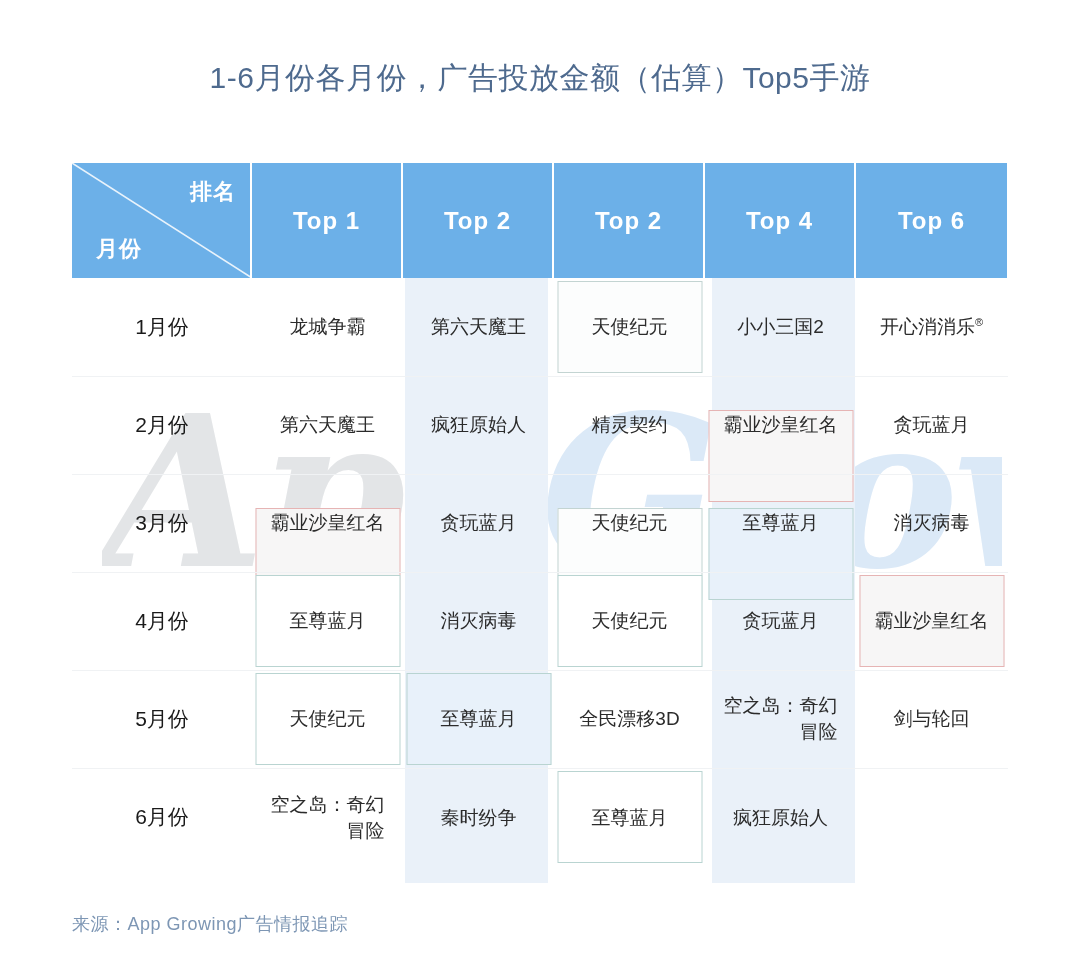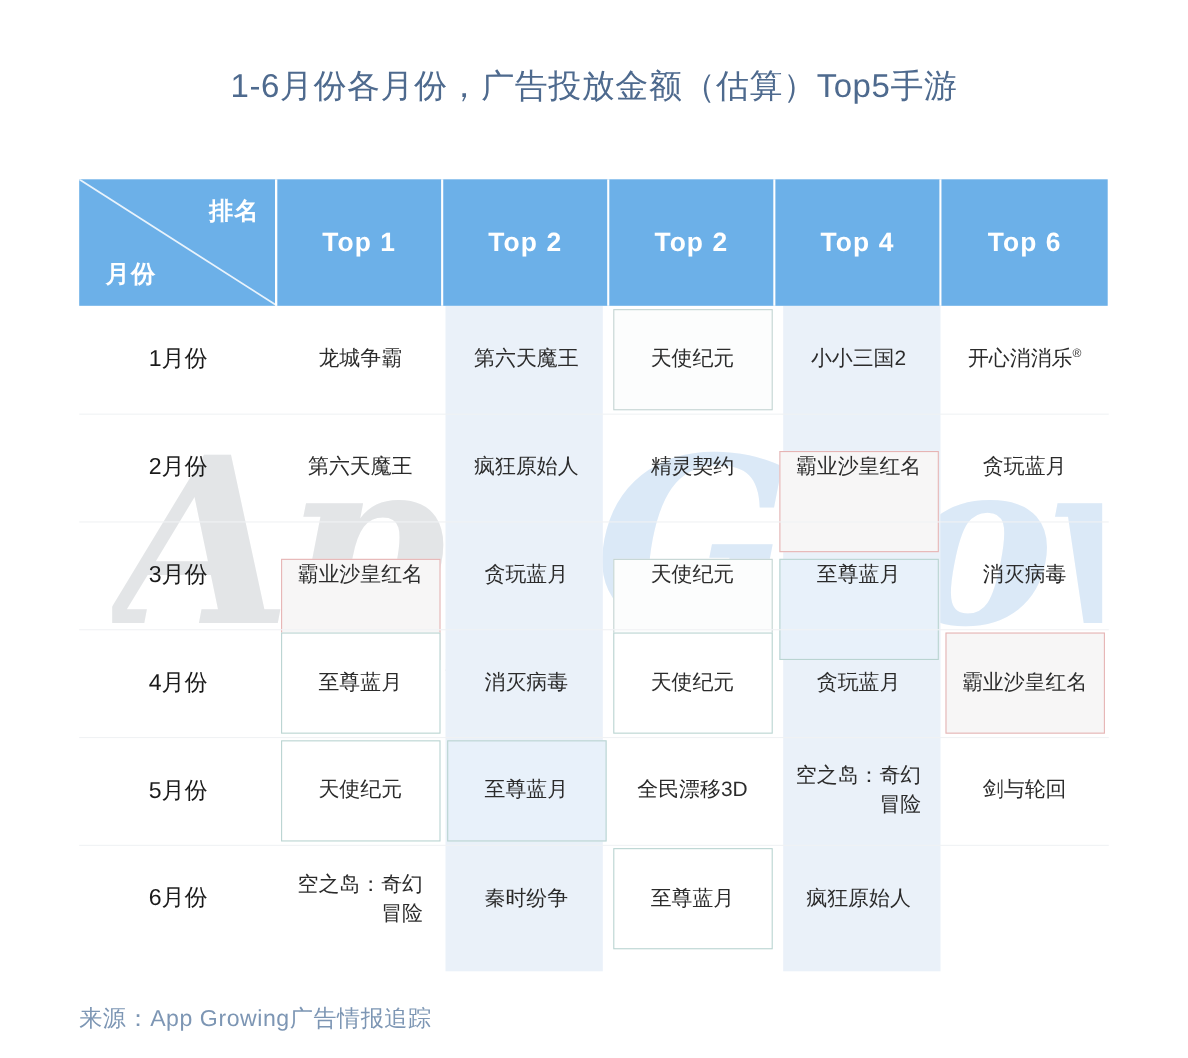--- a/index.html
+++ b/index.html
@@ -192,21 +192,21 @@
     height: 1px;
     background: #f0f2f4;
     z-index: 5;
   }
 
   
   .source-note {
     position: absolute;
     left: 72px;
     top: 912px;
-    font-size: 21px;
+    font-size: 18px;
     color: #7d96b4;
     letter-spacing: 0.5px;
   }
 </style>
 </head>
 <body>
 
 <div class="chart-title">1-6月份各月份，广告投放金额（估算）Top5手游</div>
 
 <div class="table-wrap">

